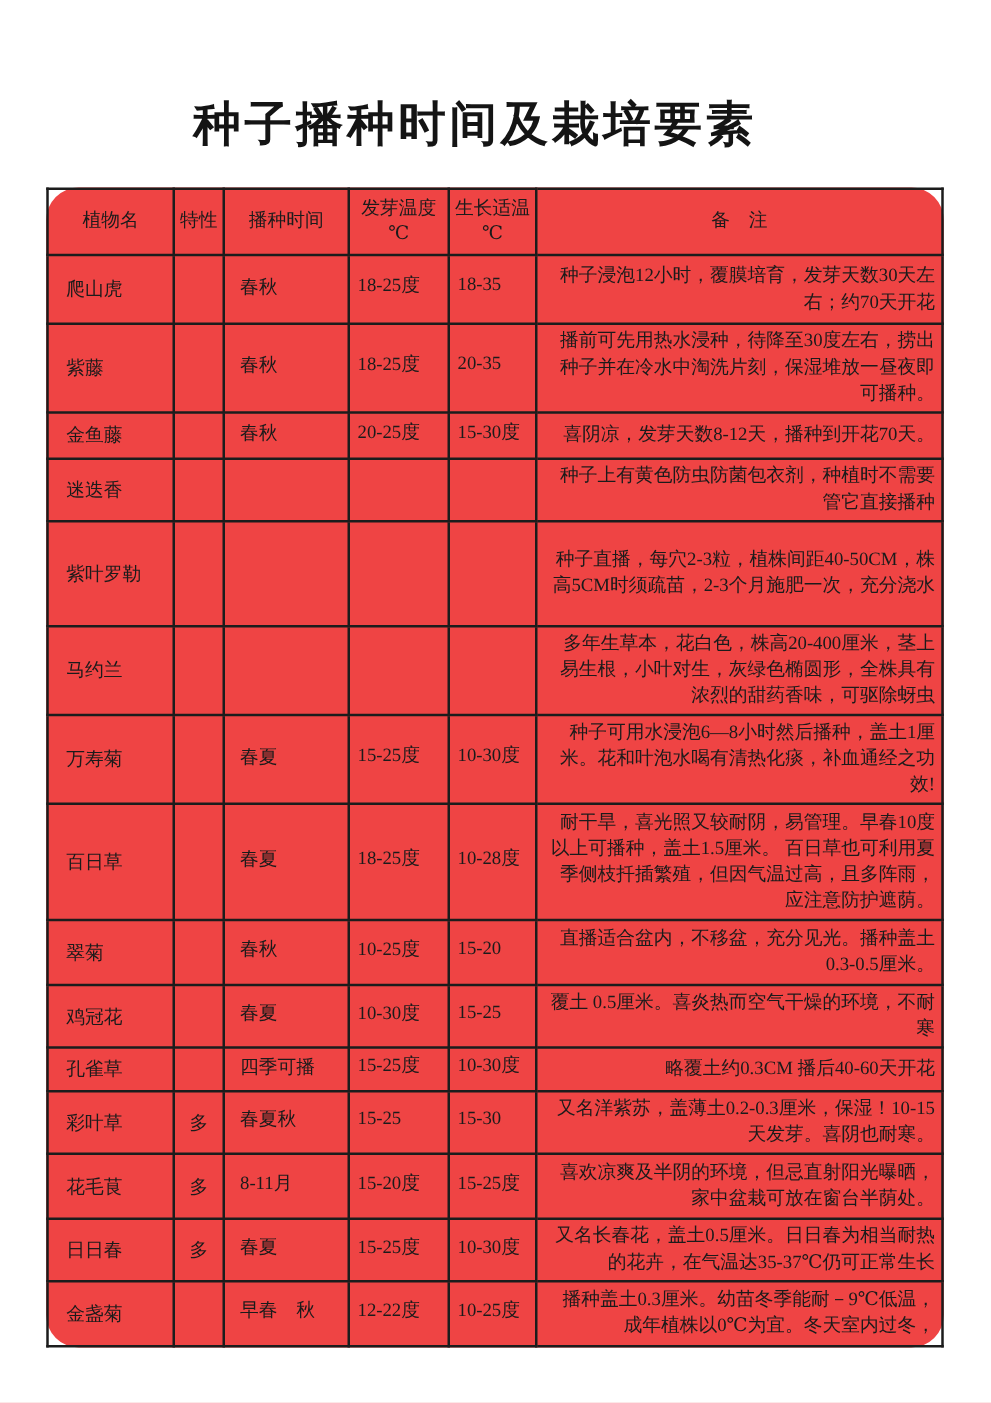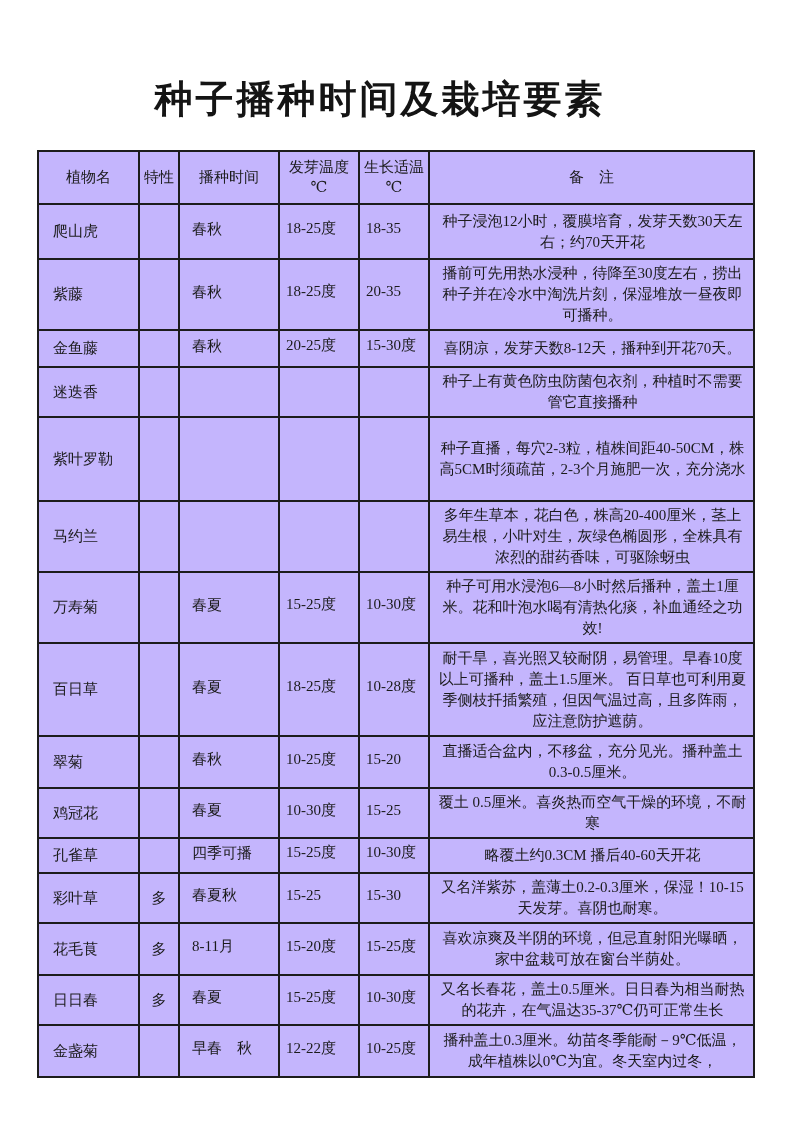--- a/index.html
+++ b/index.html
@@ -29,21 +29,22 @@
     font-size: 38px;
     font-weight: 700;
     letter-spacing: 3px;
     color: #141414;
   }
   table.plant-table {
     border-collapse: collapse;
     table-layout: fixed;
     width: 716px;
     margin: 25px 0 0 37px;
-    background: #c4b5fd;
+    background: #ef4444;
+    border-radius: 26px;
   }
   .plant-table th,
   .plant-table td {
     border: 2px solid #1c1c1c;
     vertical-align: middle;
     font-size: 15px;
     font-weight: normal;
     color: #1b1b1b;
     overflow: hidden;
   }
@@ -59,21 +60,21 @@
   .plant-table th {
     text-align: center;
     white-space: pre-line;
     line-height: 1.3;
     padding: 2px;
   }
   .cell-name   { text-align: left; padding: 2px 2px 2px 14px;  }
   .cell-trait  { text-align: center; padding: 2px; }
   .cell-sow    { text-align: left; padding: 2px 2px 7px 12px; }
   .cell-temp   { text-align: left; padding: 2px 2px 8px 6px;  }
-  .cell-remark { text-align: center; padding: 3px 5px 3px 7px; line-height: 21px; }
+  .cell-remark { text-align: right; padding: 3px 5px 3px 7px; line-height: 21px; }
 
   
   tbody tr:nth-child(1)  { height: 55px; }
   tbody tr:nth-child(2)  { height: 67px; }
   tbody tr:nth-child(3)  { height: 37px; }
   tbody tr:nth-child(4)  { height: 47px; }
   tbody tr:nth-child(5)  { height: 84px; }
   tbody tr:nth-child(6)  { height: 69px; }
   tbody tr:nth-child(7)  { height: 66px; }
   tbody tr:nth-child(8)  { height: 93px; }

